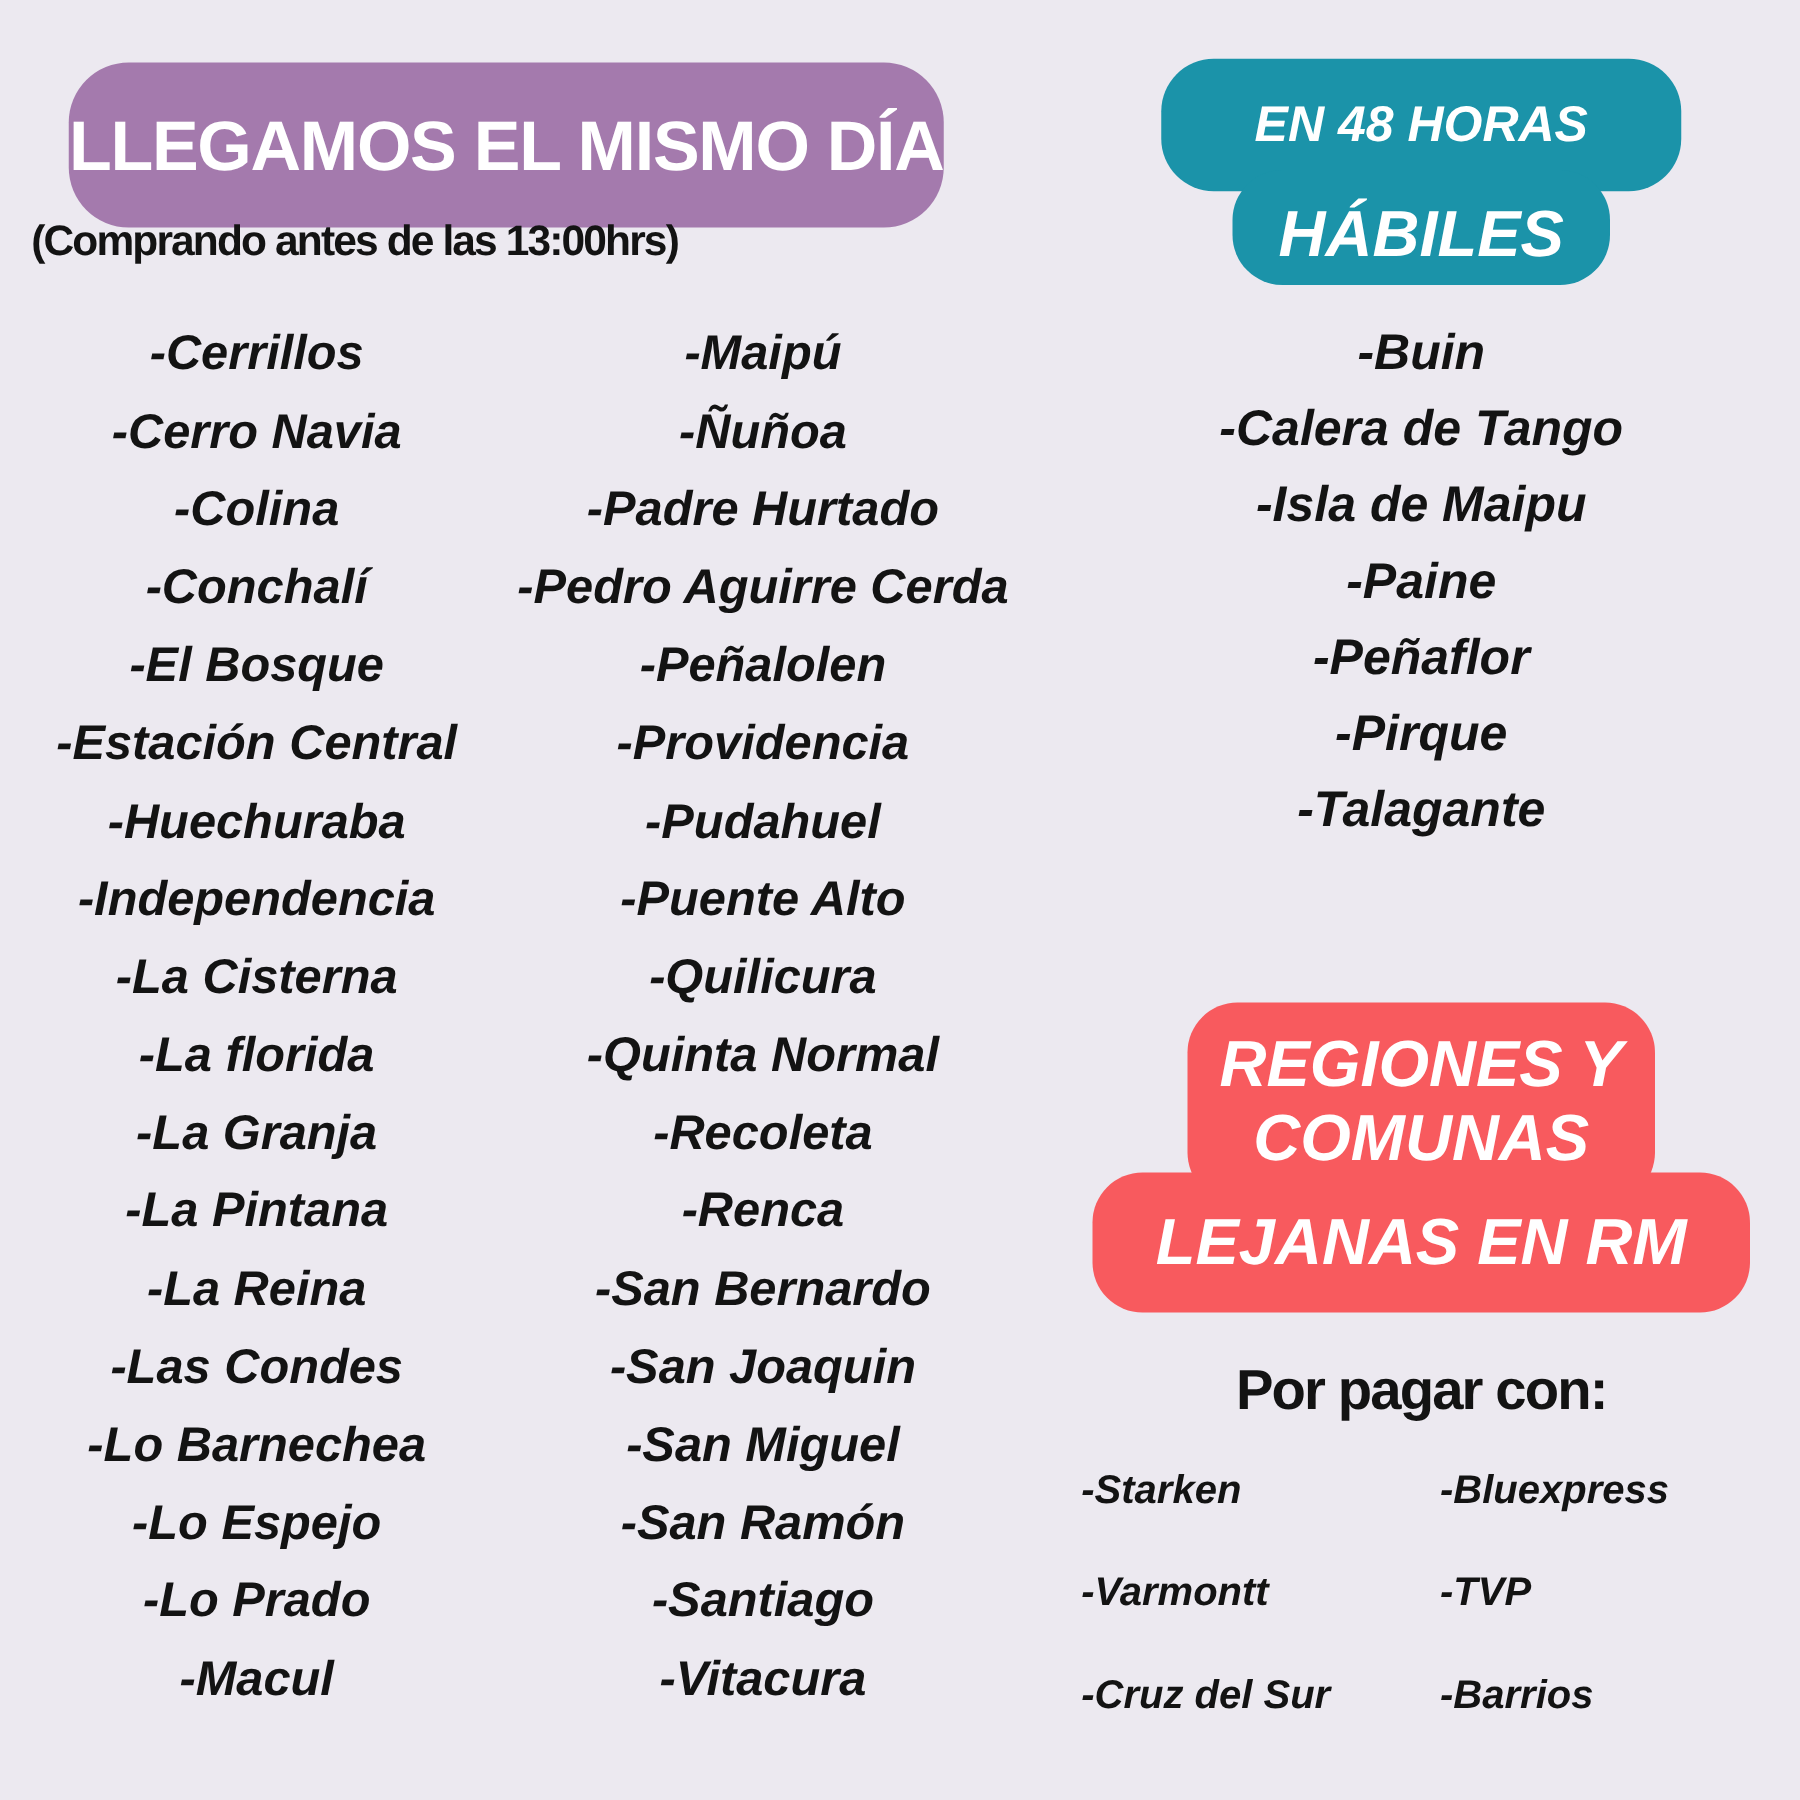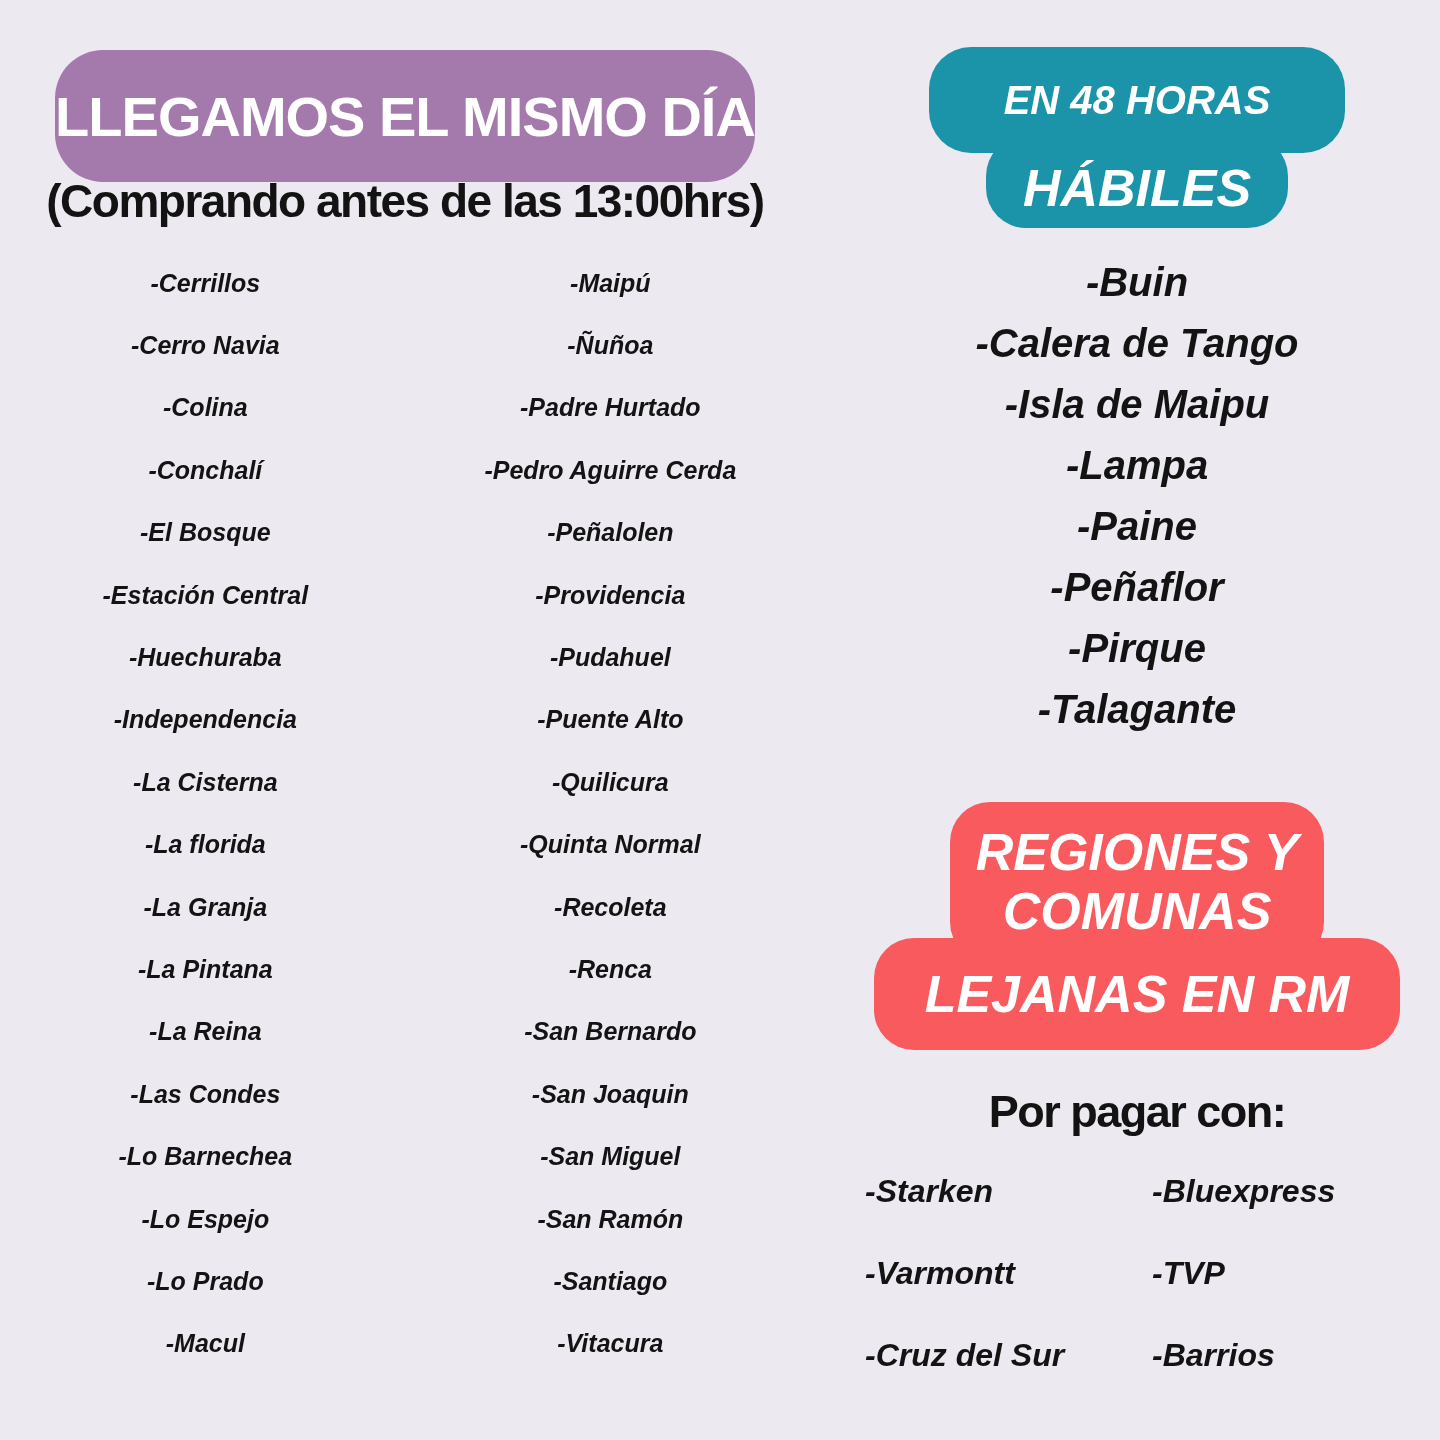--- a/index.html
+++ b/index.html
@@ -14,32 +14,32 @@
   }
   
   .purple-badge{
     position:absolute;left:55px;top:50px;width:700px;height:132px;
     background:var(--purple);border-radius:48px;
     display:flex;align-items:center;justify-content:center;
     color:var(--white);font-weight:bold;
     font-size:56px;letter-spacing:-1px;white-space:nowrap;
   }
   .subtitle{
-    position:absolute;left:25px;top:174px;width:760px;text-align:center;
-    font-weight:bold;font-size:46px;letter-spacing:-1.5px;white-space:nowrap;
+    position:absolute;left:25px;top:174px;width:760px;
+    font-weight:bold;font-size:34px;letter-spacing:-1.5px;white-space:nowrap;
   }
   .same-day-cols{
     position:absolute;left:15px;top:252px;width:810px;display:flex;
   }
   ul.commune-list{list-style:none;margin:0;padding:0;display:flex;flex-direction:column;}
   .col1{width:47%;}
   .col2{width:53%;}
   .commune-list li{
     height:62.4px;display:flex;align-items:center;justify-content:center;
-    font-style:italic;font-weight:bold;font-size:25px;white-space:nowrap;
+    font-style:italic;font-weight:bold;font-size:39px;white-space:nowrap;
   }
   
   .right-col{position:absolute;left:857px;top:0;width:560px;height:1440px;}
   .pill{
     position:absolute;left:50%;transform:translateX(-50%);
     color:var(--white);font-weight:bold;font-style:italic;text-align:center;
     white-space:nowrap;
   }
   .teal-1{
     top:47px;width:416px;height:106px;background:var(--teal);border-radius:42px;
@@ -127,21 +127,20 @@
 
   <div class="right-col">
 
     <div class="pill teal-1">EN 48 HORAS</div>
     <div class="pill teal-2">HÁBILES</div>
 
     <ul class="commune-list h48-list">
         <li>-Buin</li>
         <li>-Calera de Tango</li>
         <li>-Isla de Maipu</li>
-        <li>-Lampa</li>
         <li>-Paine</li>
         <li>-Peñaflor</li>
         <li>-Pirque</li>
         <li>-Talagante</li>
       </ul>
 
     <div class="pill red-top">
       <div>REGIONES Y</div>
       <div>COMUNAS</div>
     </div>

